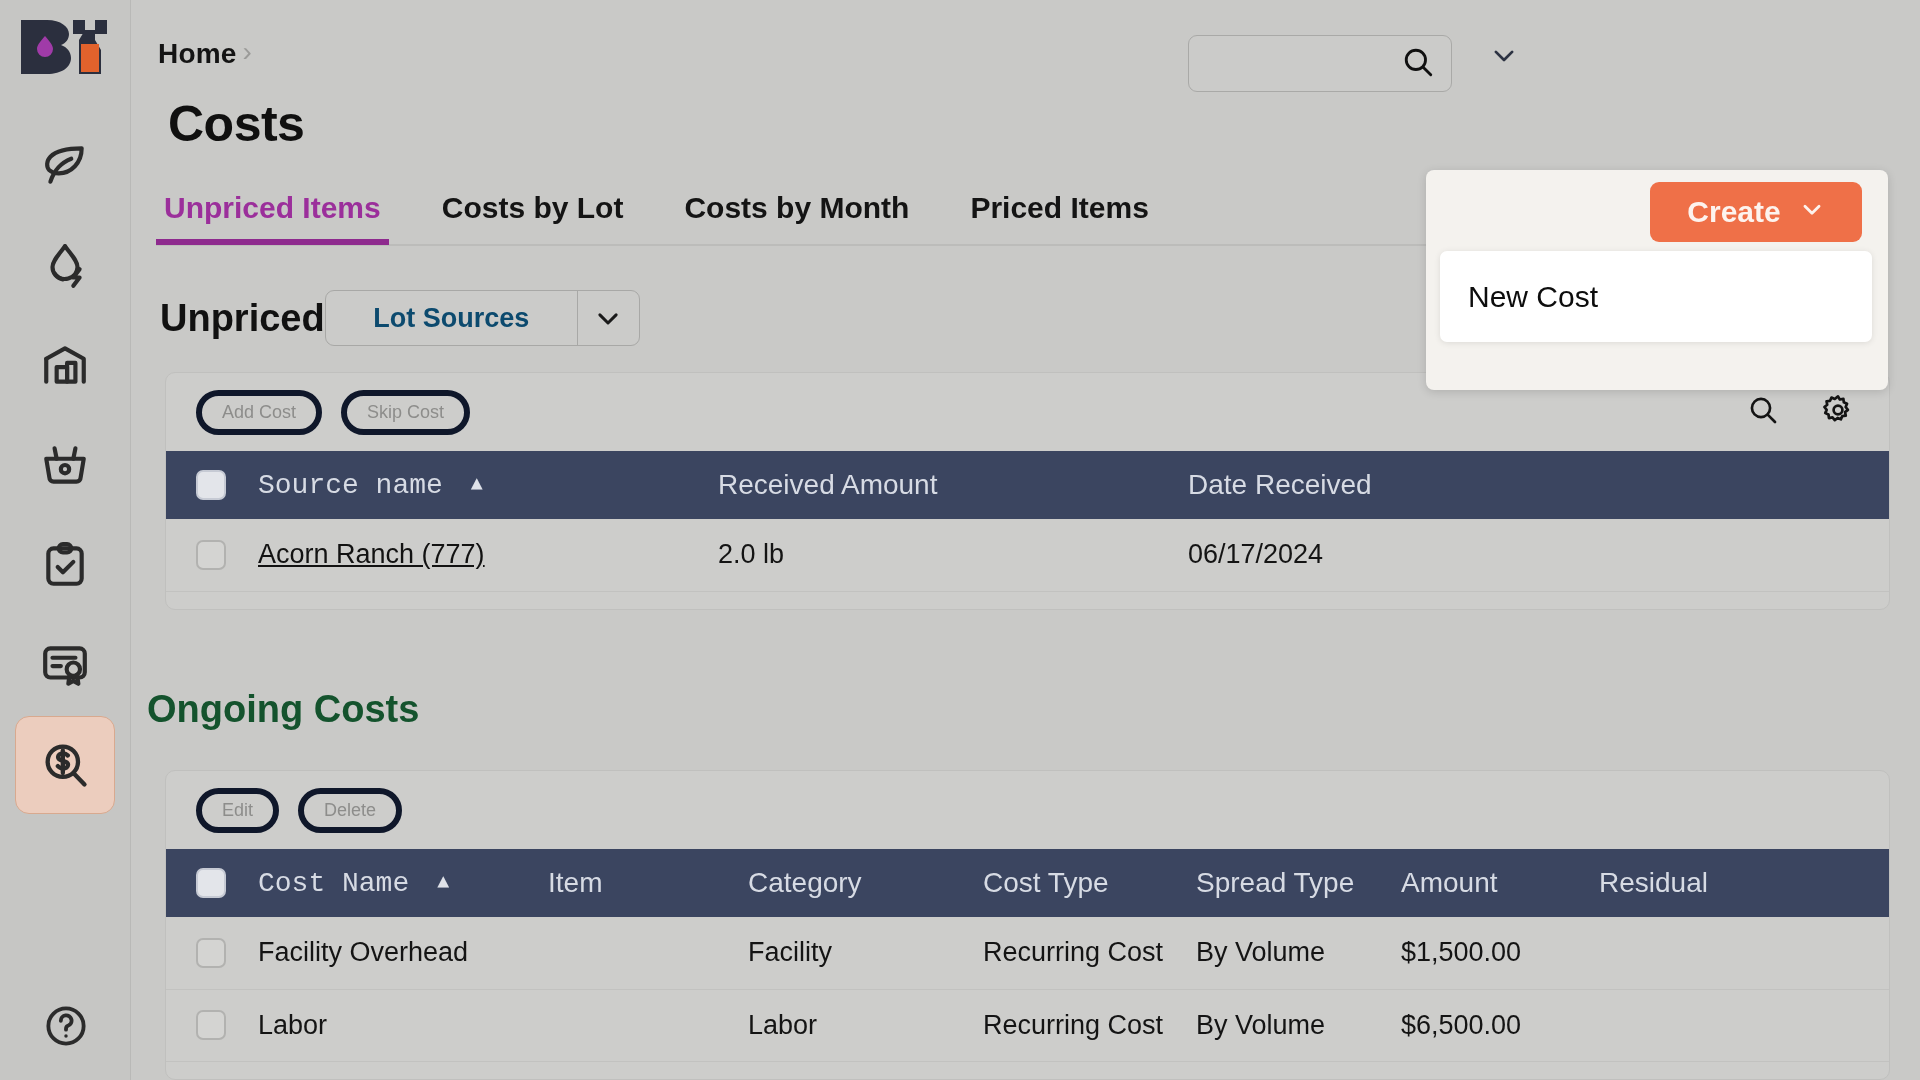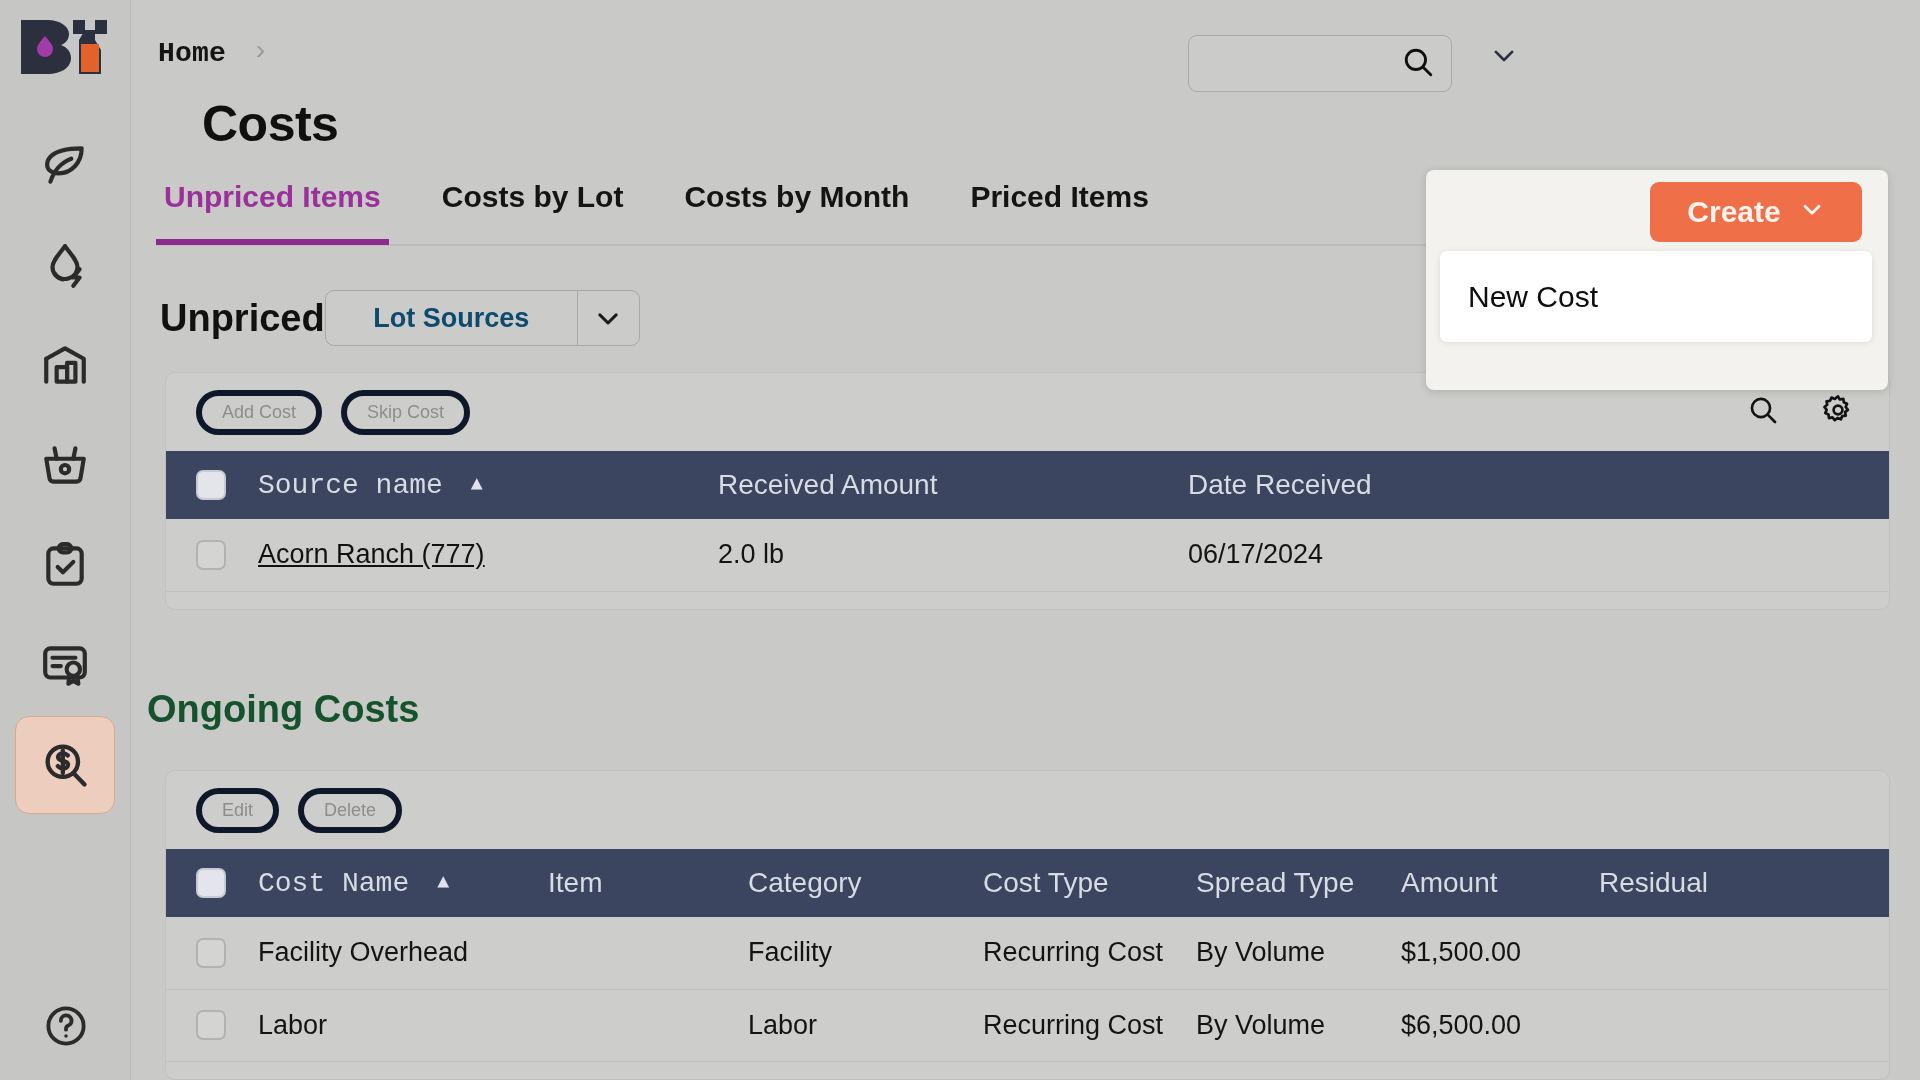--- a/index.html
+++ b/index.html
@@ -30,27 +30,27 @@
     margin-bottom: 2px;
   }
   .nav-item.active { background: #eccdbe; border: 1px solid #d8a98f; }
   .nav-item svg { display:block; }
   .help-item { position: absolute; left: 16px; top: 993px; width: 100px; height: 70px;
     display:flex; align-items:center; justify-content:center; }
 
   
   #breadcrumb {
     position: absolute; left: 158px; top: 38px;
-    display: flex; align-items: flex-start; gap: 26px; font-family: Liberation Mono, monospace;
+    display: flex; align-items: flex-start; gap: 6px;
   }
   #breadcrumb .crumb { font-size: 28px; font-weight: bold; color: #141414; letter-spacing: .2px; }
   #breadcrumb .chev { color: #9b9b99; font-size: 28px; font-weight: 400; line-height: 1; }
 
   #page-title {
-    position: absolute; left: 202px; top: 95px;
+    position: absolute; left: 168px; top: 95px;
     font-size: 50px; font-weight: bold; color: #101010; letter-spacing: -0.5px;
   }
 
   #global-search {
     position: absolute; left: 1188px; top: 35px;
     width: 264px; height: 57px;
     border: 1px solid #a9a9a7;
     border-radius: 9px;
     background: #cbcbc9;
     display: flex; align-items: center; justify-content: flex-end;
@@ -70,21 +70,21 @@
   #org-switcher .org-name { font-size: 31px; font-weight: bold; color: #2c3242; }
 
   
   #tabs {
     position: absolute; left: 156px; top: 188px;
     display: flex; align-items: flex-end; gap: 45px;
     height: 57px;
   }
   .tab {
     font-size: 30px; font-weight: bold; color: #141414;
-    padding: 0 8px 25px 8px;
+    padding: 0 8px 14px 8px;
     border-bottom: 6px solid transparent;
     white-space: nowrap;
   }
   .tab.active { color: #9b2f9b; border-bottom-color: #8e2a8e; }
 
   #tabs-rule {
     position: absolute; left: 156px; top: 244px; width: 1720px; height: 2px;
     background: #bcbcba;
   }
 

